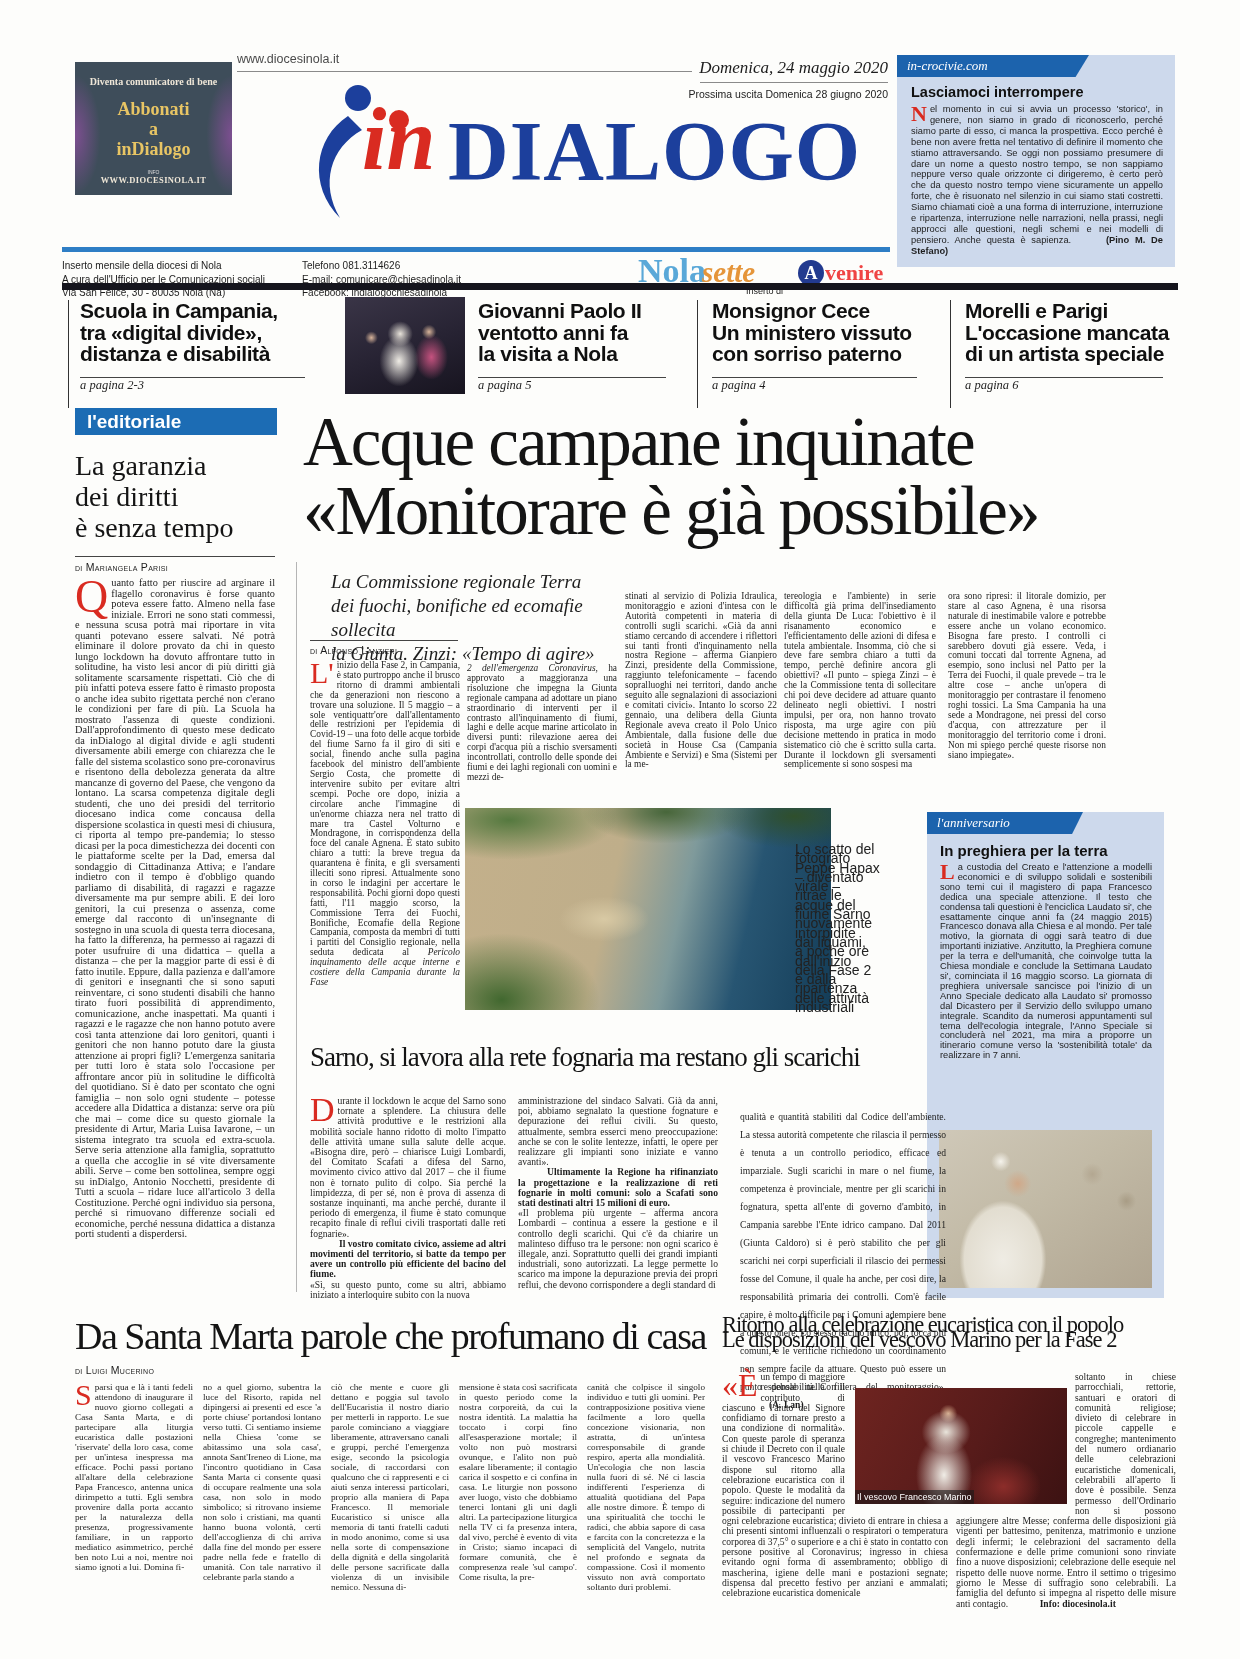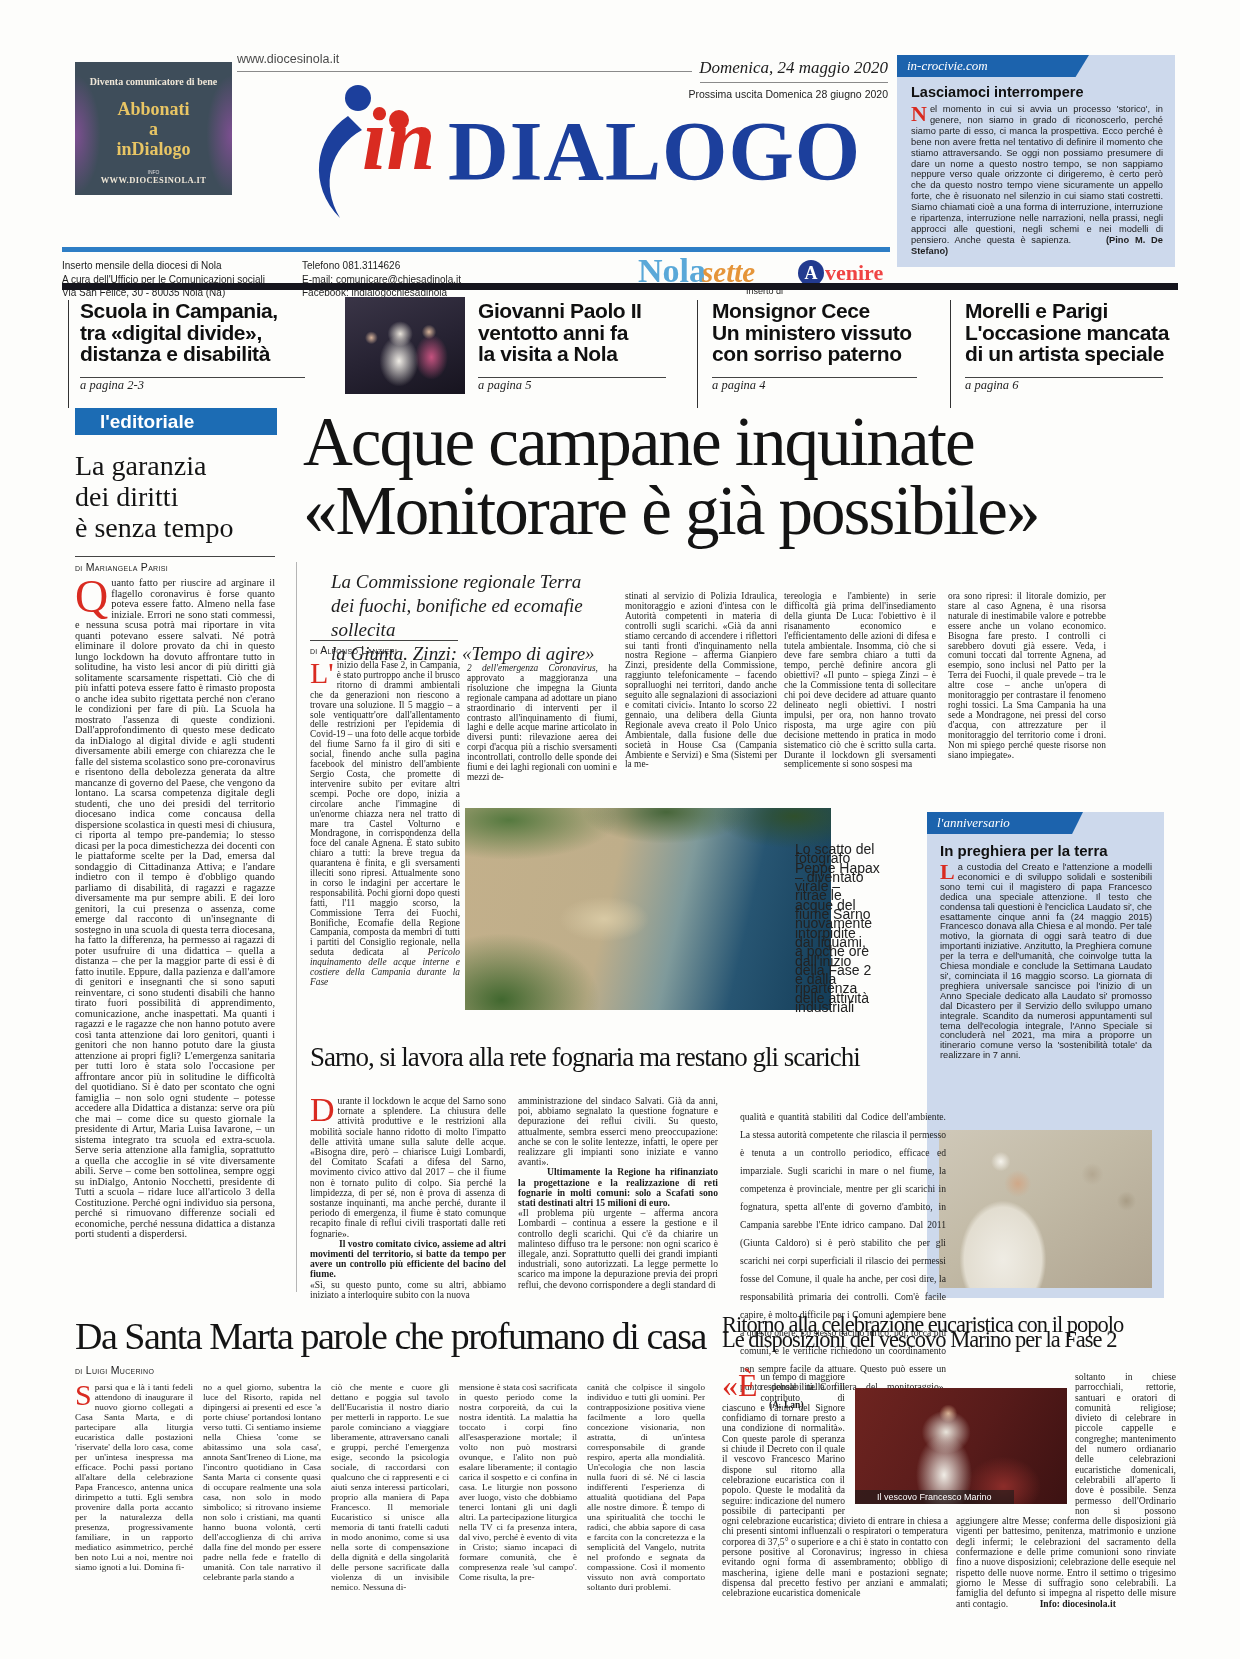--- a/index.html
+++ b/index.html
@@ -130,21 +130,21 @@
   <div class="abs vline" style="left:950px;top:300px;height:108px;background:#333;"></div>
   <div class="abs" style="left:965px;top:300px;width:213px;">
     <div class="teaser-title pre">Morelli e Parigi
 L'occasione mancata
 di un artista speciale</div>
     <div class="hline" style="width:198px;margin-top:12px;"></div>
     <div class="pageref serif">a pagina 6</div>
   </div>
 
   <div class="abs" style="left:75px;top:408px;width:202px;height:27px;background:#1c6cb4;">
-    <span class="sans" style="color:#fff;font-weight:bold;font-size:19px;padding-left:25px;line-height:27px;margin-top:36px;">l'editoriale</span>
+    <span class="sans" style="color:#fff;font-weight:bold;font-size:19px;padding-left:12px;line-height:27px;margin-top:36px;">l'editoriale</span>
   </div>
   <div class="abs serif headline pre" style="left:75px;top:450px;font-size:28px;line-height:31px;">La garanzia
 dei diritti
 è senza tempo</div>
   <div class="abs hline" style="left:75px;top:556px;width:200px;"></div>
   <div class="abs byline sans" style="left:75px;top:561px;">di Mariangela Parisi</div>
   <p class="abs just serif" style="left:75px;top:578px;width:200px;font-size:10.3px;line-height:10.5px;margin:0;">
     <span class="dropcap" style="font-size:46px;line-height:38px;">Q</span><span>uanto fatto per riuscire ad arginare il flagello coronavirus è forse quanto poteva essere fatto. Almeno nella fase iniziale. Errori ne sono stati commessi, e nessuna scusa potrà mai riportare in vita quanti potevano essere salvati. Né potrà eliminare il dolore provato da chi in questo lungo lockdown ha dovuto affrontare tutto in solitudine, ha visto lesi ancor di più diritti già solitamente scarsamente rispettati. Ciò che di più infatti poteva essere fatto è rimasto proposta o anche idea subito rigettata perché non c'erano le condizioni per fare di più. La Scuola ha mostrato l'assenza di queste condizioni. Dall'approfondimento di questo mese dedicato da inDialogo al digital divide e agli studenti diversamente abili emerge con chiarezza che le falle del sistema scolastico sono pre-coronavirus e risentono della debolezza generata da altre mancanze di governo del Paese, che vengono da lontano. La scarsa competenza digitale degli studenti, che uno dei presidi del territorio diocesano indica come concausa della dispersione scolastica in questi mesi di chiusura, ci riporta al tempo pre-pandemia; lo stesso dicasi per la poca dimestichezza dei docenti con le piattaforme scelte per la Dad, emersa dal sondaggio di Cittadinanza Attiva; e l'andare indietro con il tempo è d'obbligo quando parliamo di disabilità, di ragazzi e ragazze diversamente ma pur sempre abili. E dei loro genitori, la cui presenza o assenza, come emerge dal racconto di un'insegnante di sostegno in una scuola di questa terra diocesana, ha fatto la differenza, ha permesso ai ragazzi di poter usufruire di una didattica – quella a distanza – che per la maggior parte di essi è di fatto inutile. Eppure, dalla pazienza e dall'amore di genitori e insegnanti che si sono saputi reinventare, ci sono studenti disabili che hanno tirato fuori possibilità di apprendimento, comunicazione, anche inaspettati. Ma quanti i ragazzi e le ragazze che non hanno potuto avere così tanta attenzione dai loro genitori, quanti i genitori che non hanno potuto dare la giusta attenzione ai propri figli? L'emergenza sanitaria per tutti loro è stata solo l'occasione per affrontare ancor più in solitudine le difficoltà del quotidiano. Si è dato per scontato che ogni famiglia – non solo ogni studente – potesse accedere alla Didattica a distanza: serve ora più che mai – come dice su questo giornale la presidente di Artur, Maria Luisa Iavarone, – un sistema integrato tra scuola ed extra-scuola. Serve seria attenzione alla famiglia, soprattutto a quella che accoglie in sé vite diversamente abili. Serve – come ben sottolinea, sempre oggi su inDialgo, Antonio Nocchetti, presidente di Tutti a scuola – ridare luce all'articolo 3 della Costituzione. Perché ogni individuo sia persona, perché si rimuovano differenze sociali ed economiche, perché nessuna didattica a distanza porti studenti a disperdersi.</span>
   </p>
   <div class="abs vline" style="left:296px;top:562px;height:730px;"></div>
@@ -249,16 +249,16 @@
     <b class="inl">Info: diocesinola.it</b>
   </p>
 
   <div class="abs" style="left:855px;top:1388px;width:212px;height:116px;
        background:radial-gradient(ellipse 40px 58px at 42% 75%,#f0ede6 0%,rgba(240,237,230,0) 70%),
                   radial-gradient(ellipse 34px 30px at 43% 38%,#e9e5dc 0%,rgba(233,229,220,0) 72%),
                   radial-gradient(circle 12px at 44% 22%,#d3a98a 0%,rgba(211,169,138,0) 75%),
                   radial-gradient(ellipse 50px 40px at 70% 85%,#8c2d2a 0%,rgba(140,45,42,0) 75%),
                   linear-gradient(120deg,#6e2420 0%,#571b1a 55%,#3c1212 100%);">
     <div class="sans" style="position:absolute;left:0;bottom:0;background:rgba(25,25,25,.6);color:#fff;
-         font-size:9px;padding:2px 22px;">Il vescovo Francesco Marino</div>
+         font-size:9px;padding:2px 2px;">Il vescovo Francesco Marino</div>
   </div>
 
 </div>
 
 </body></html>

